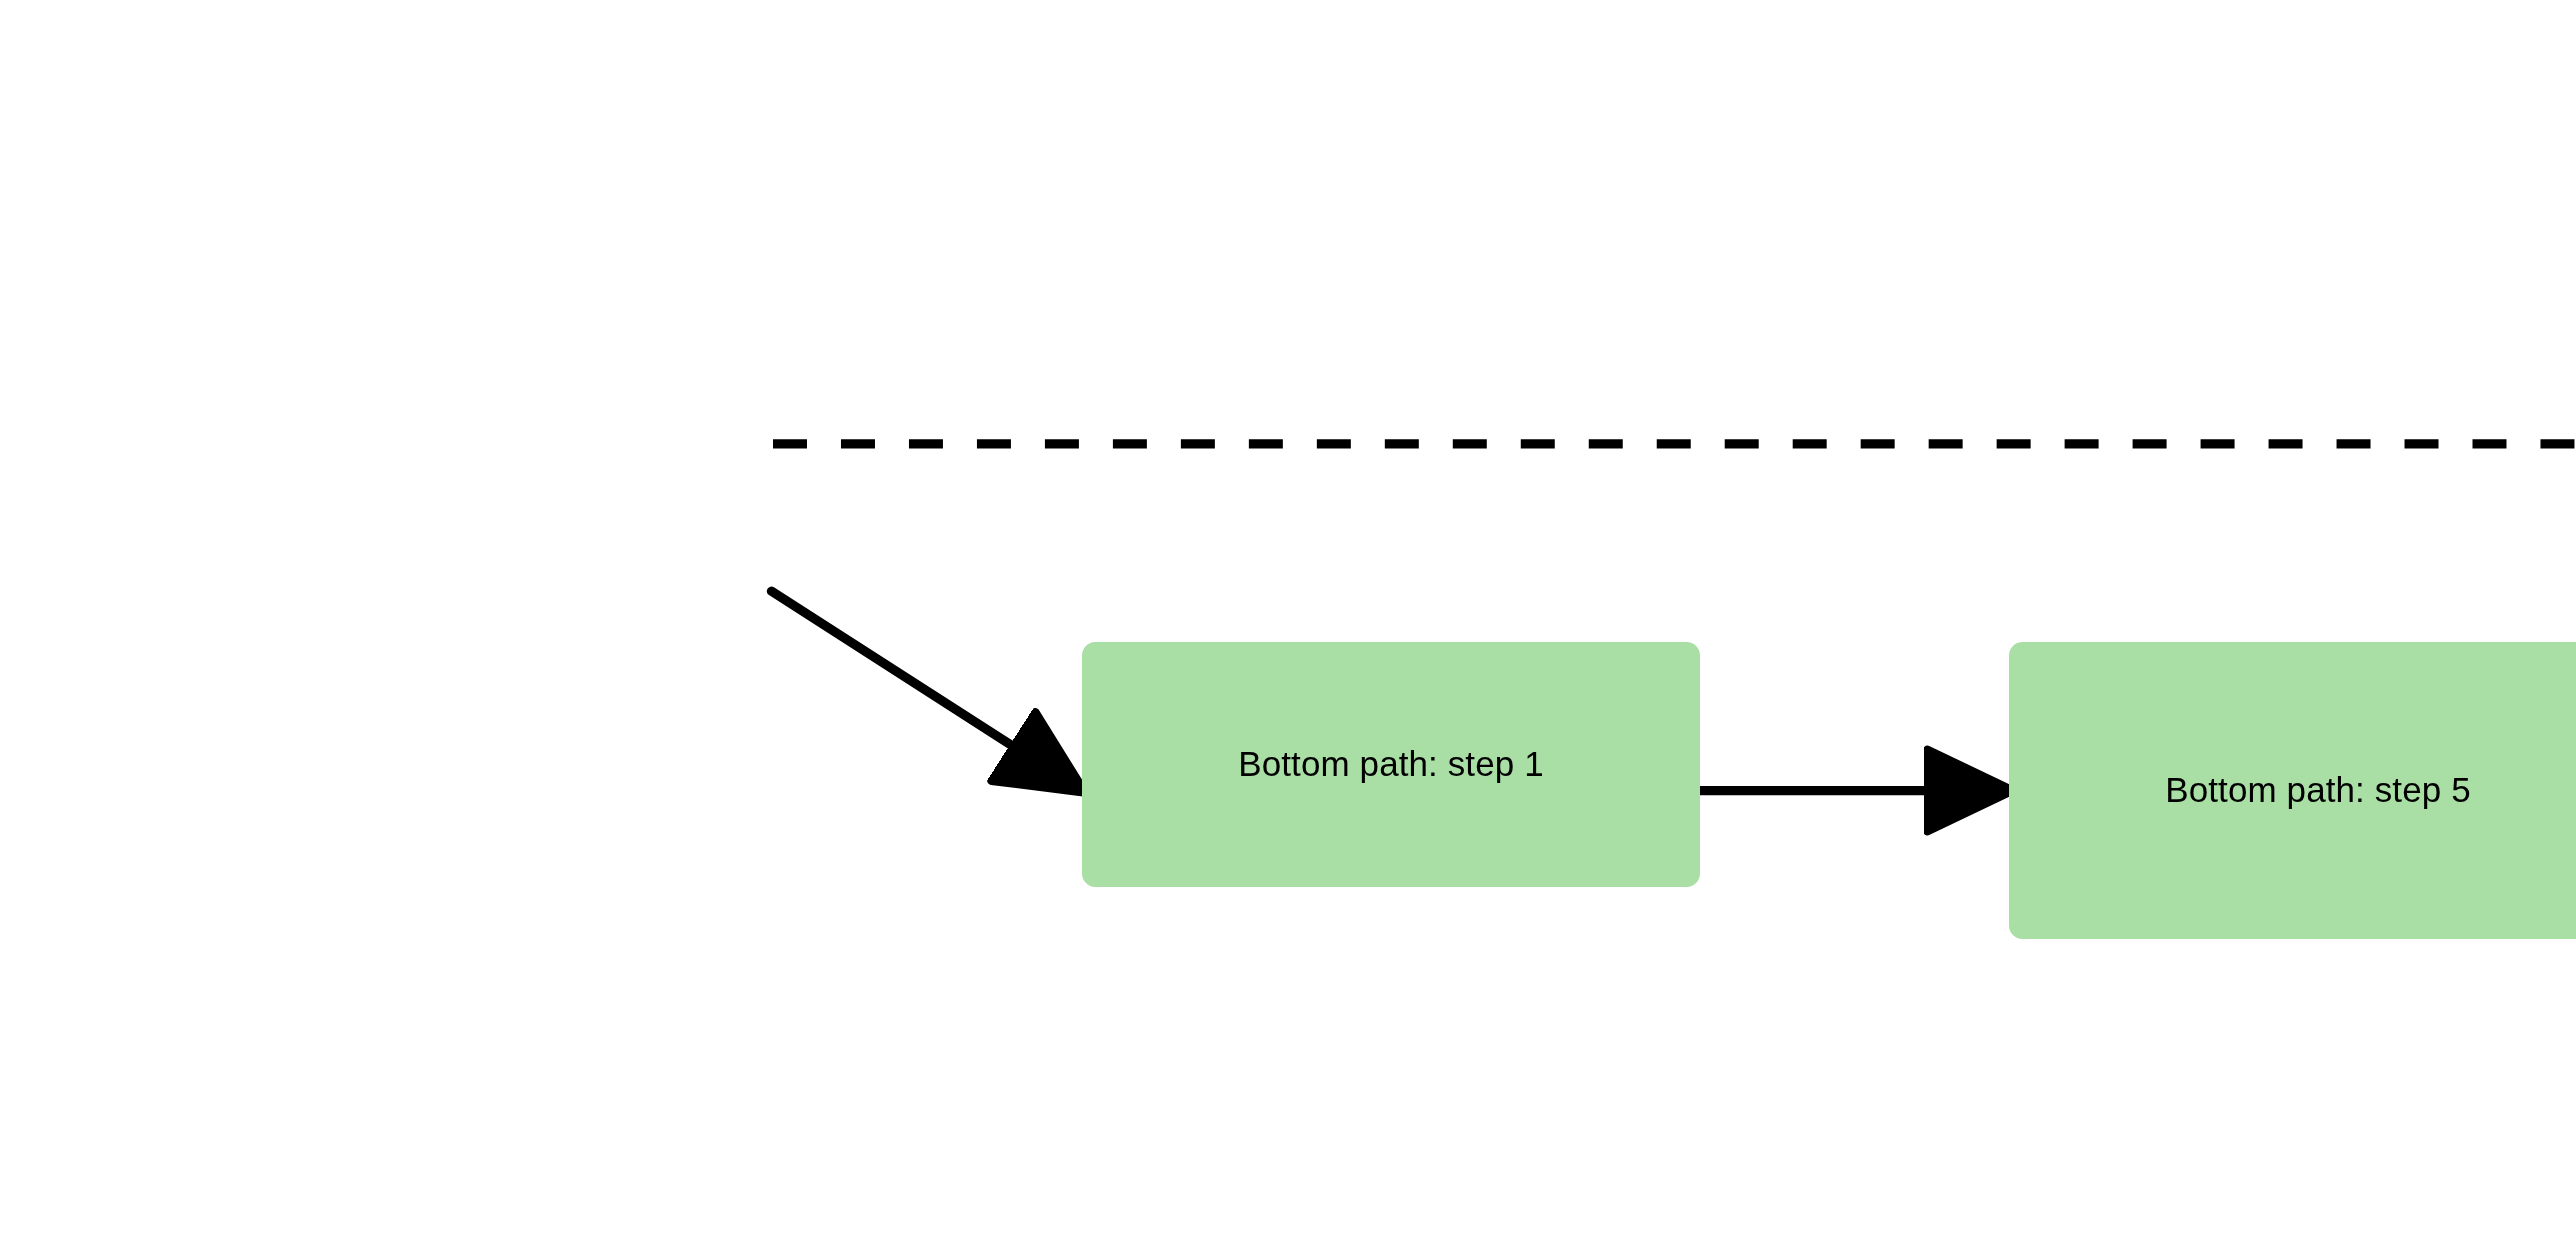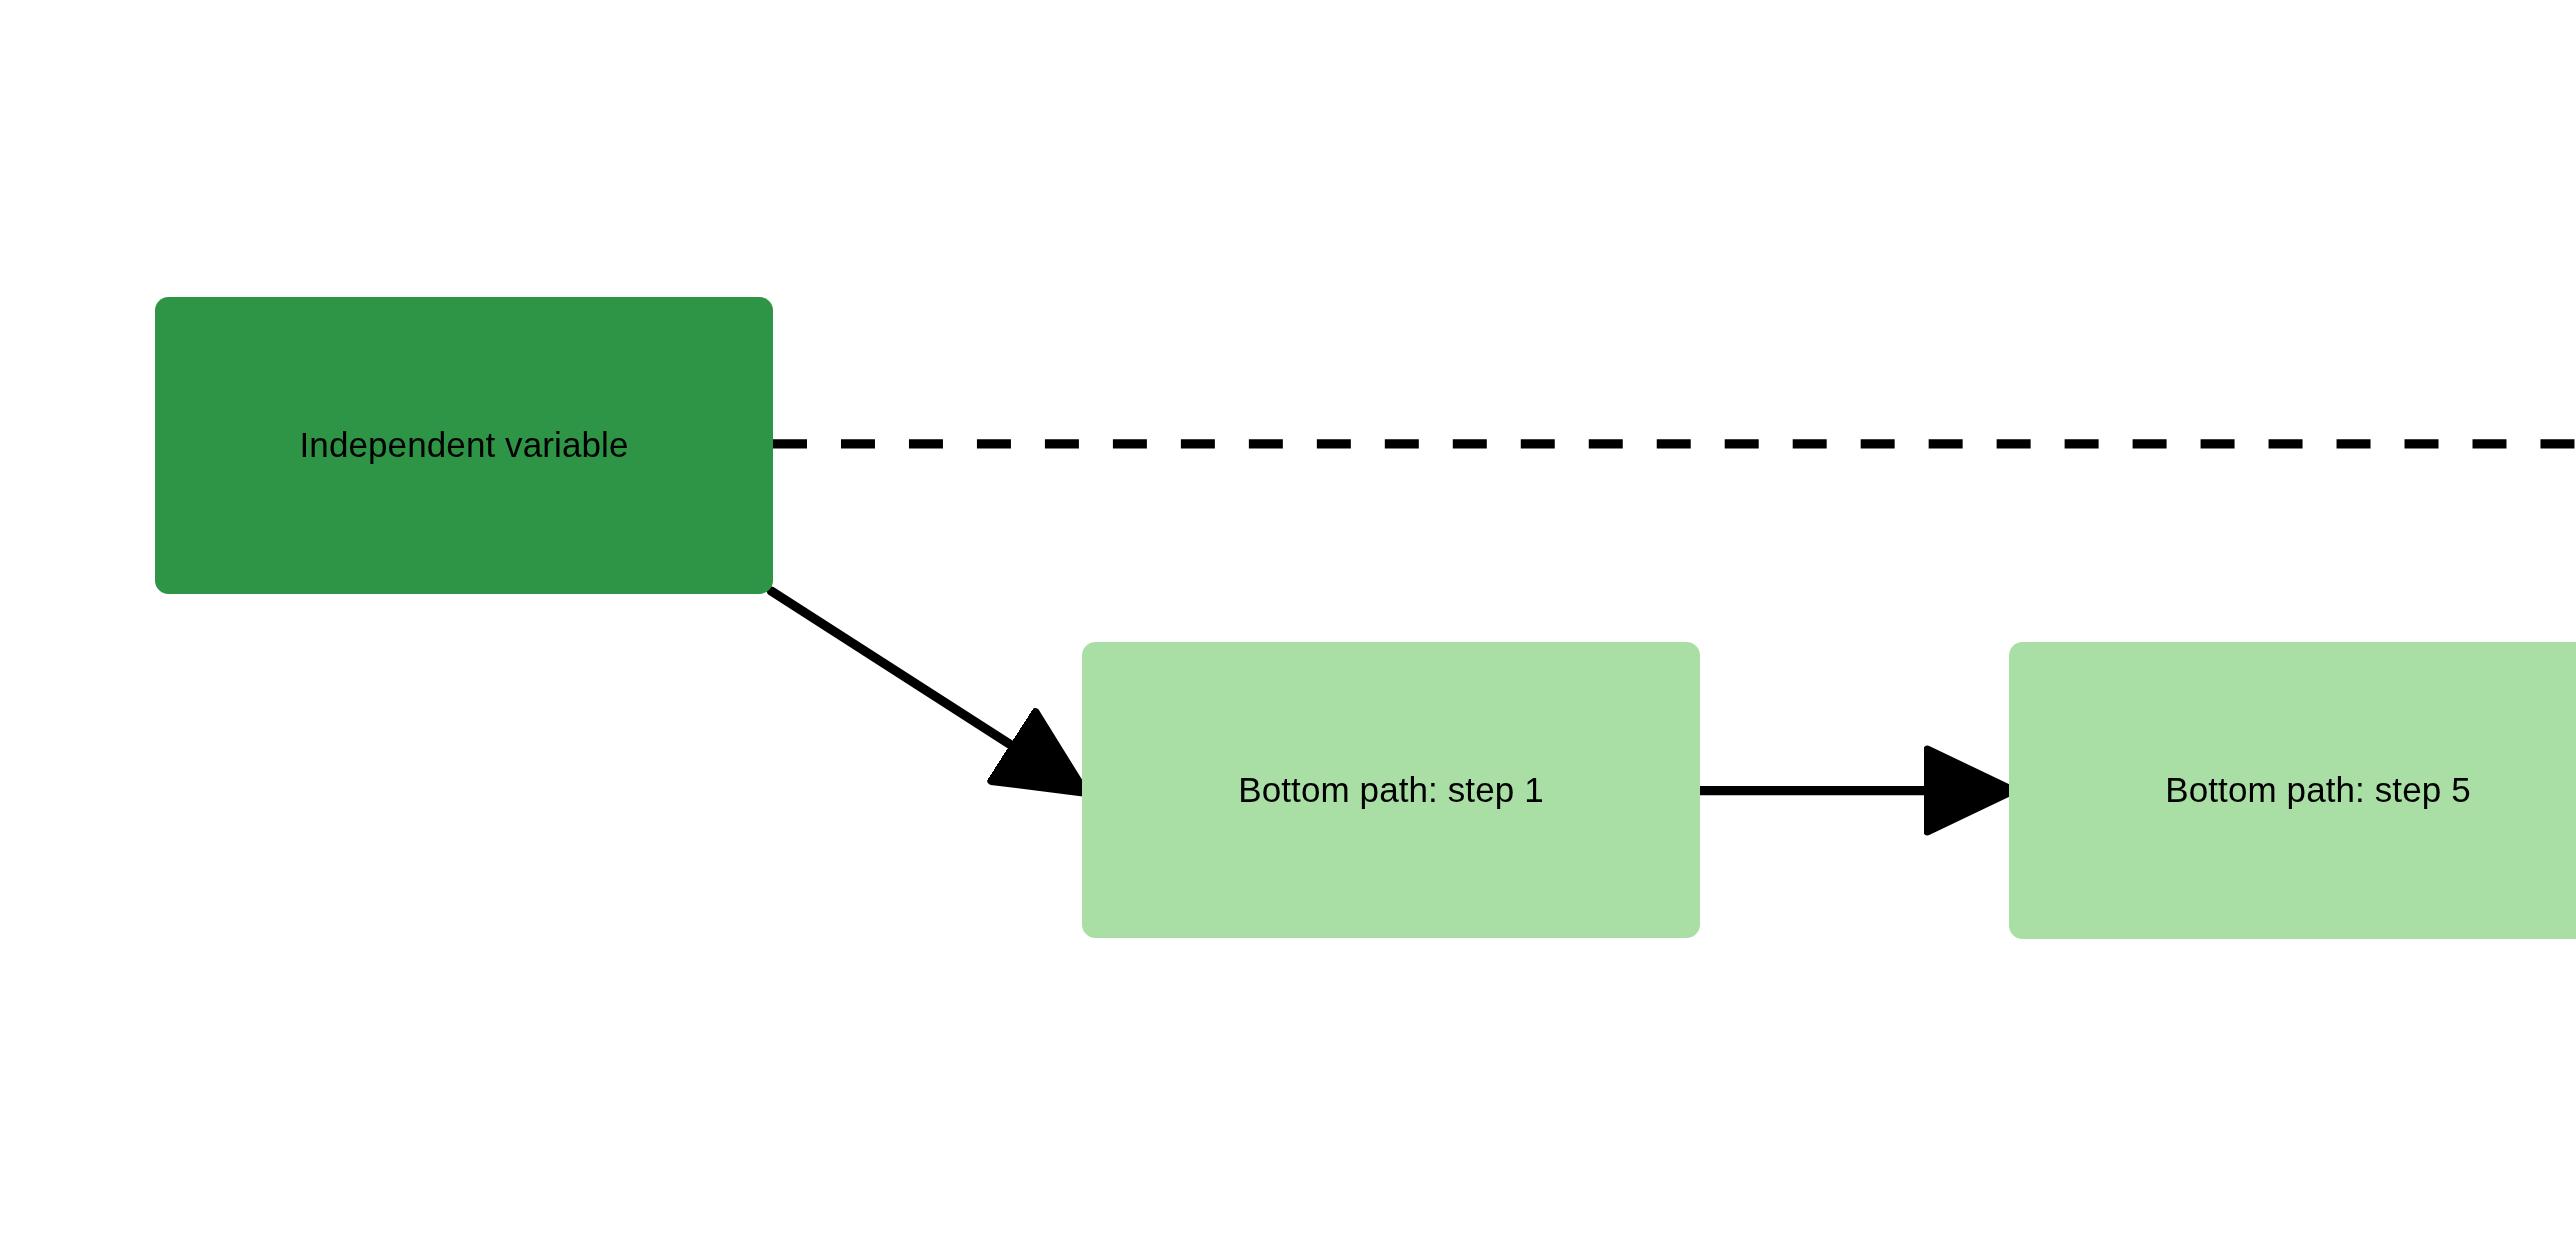--- a/index.html
+++ b/index.html
@@ -48,21 +48,21 @@
   #node-independent {
     left: 155px;
     top: 297px;
     width: 618px;
     height: 297px;
   }
   #node-step1 {
     left: 1082px;
     top: 642px;
     width: 618px;
-    height: 296px;
+    height: 245px;
   }
   #node-step2 {
     left: 2009px;
     top: 642px;
     width: 618px;
     height: 297px;
   }
   .node-label {
     display: block;
     pointer-events: none;
@@ -86,23 +86,20 @@
      Bottom path: step 1 (solid diagonal) --&gt;
     <line x1="1497" y1="1148" x2="2100" y2="1535" stroke="#000000" stroke-width="18" stroke-linecap="round" marker-end="url(#arrowhead)"></line>
 
      Bottom path: step 2 (solid horizontal) --&gt;
     <line x1="3300" y1="1535" x2="3900" y2="1535" stroke="#000000" stroke-width="18" stroke-linecap="round" marker-end="url(#arrowhead)"></line>
 
      Dependent variable (solid diagonal) --&gt;
     <line x1="5100" y1="1522" x2="5705" y2="1152" stroke="#000000" stroke-width="18" stroke-linecap="round" marker-end="url(#arrowhead)"></line>
   </svg>
 
-  <div class="node node-primary" id="node-independent">
-    <span class="node-label">Independent variable</span>
-  </div>
 
   <div class="node node-secondary" id="node-step1">
     <span class="node-label">Bottom path: step 1</span>
   </div>
 
   <div class="node node-secondary" id="node-step2">
     <span class="node-label">Bottom path: step 5</span>
   </div>
 
 </div>

